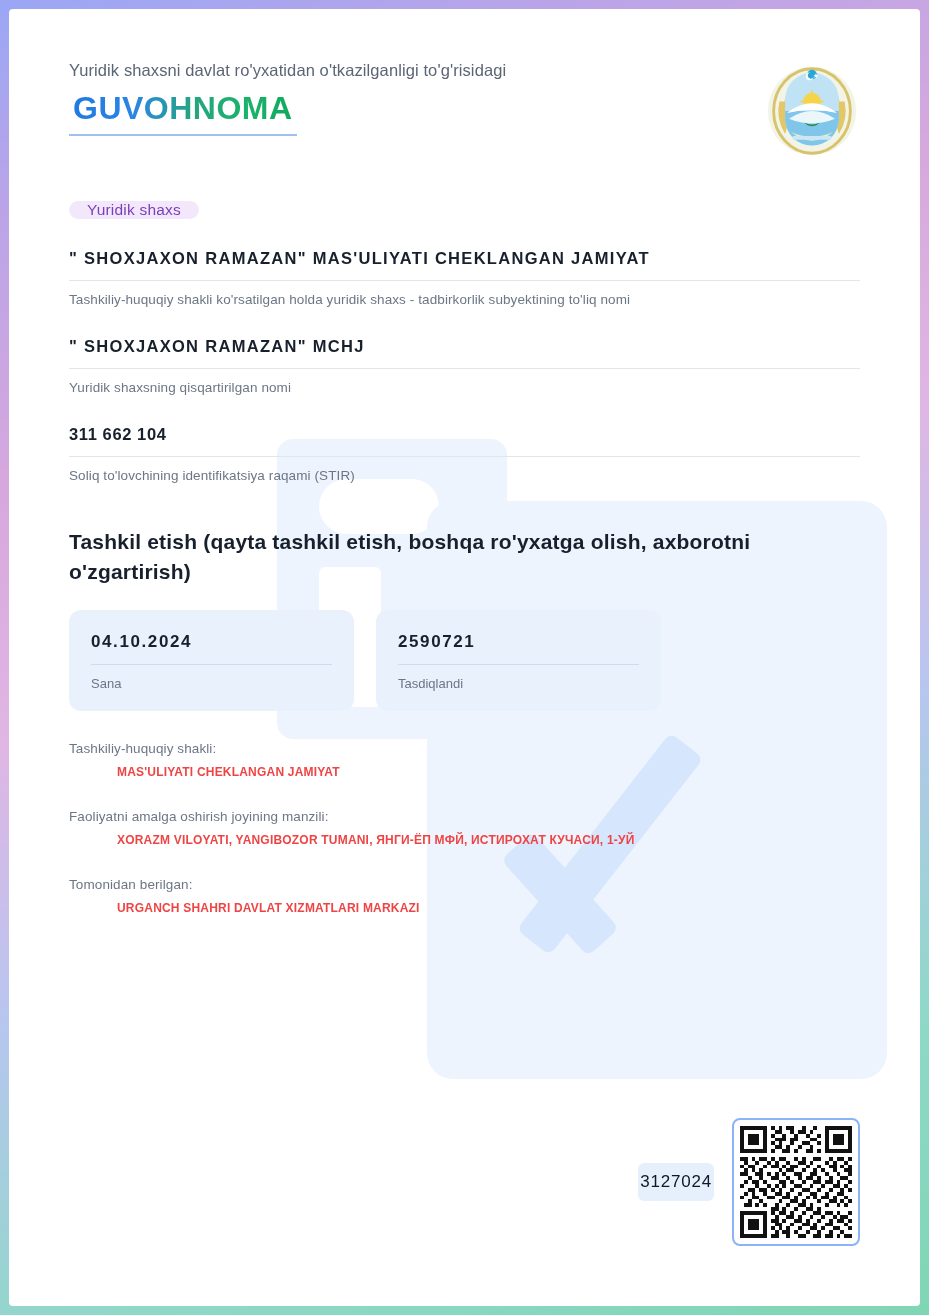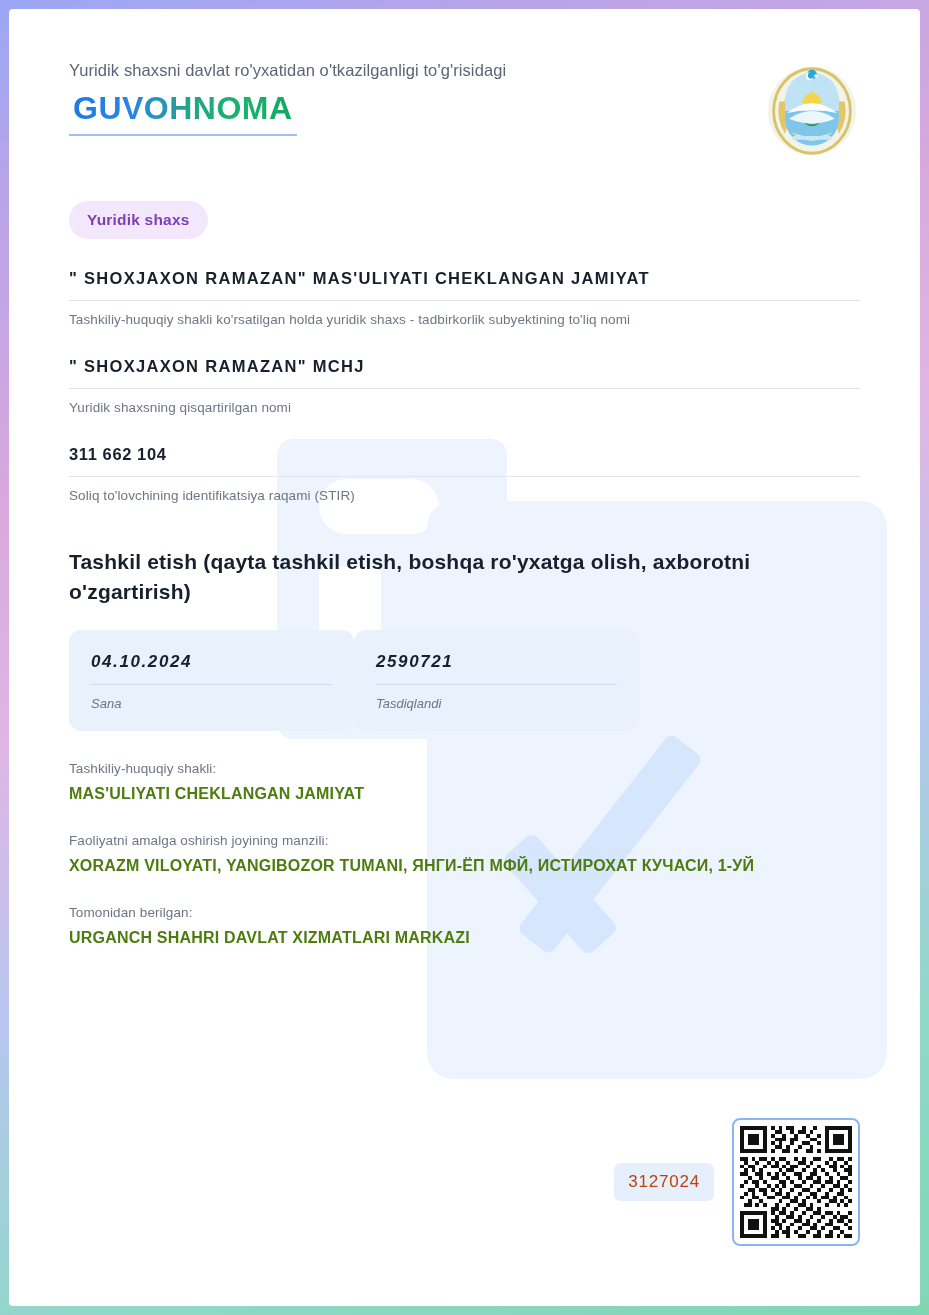--- a/index.html
+++ b/index.html
@@ -146,26 +146,26 @@
   .emblem {
     width: 96px;
     height: 96px;
     flex: 0 0 auto;
     margin-top: 6px;
   }
 
   .badge {
     display: inline-block;
     margin: 42px 0 0 0;
-    padding: 10px 18px;
+    padding: 0 18px;
     border-radius: 22px;
     background: #f3e8fb;
     color: #7b3fb8;
     font-size: 15.5px;
-    font-weight: 700;
+    font-weight: 400;
     letter-spacing: 0.2px;
   }
 
   .field {
     margin-top: 30px;
   }
   .field .value {
     font-size: 16.5px;
     font-weight: 700;
     letter-spacing: 1.3px;
@@ -188,22 +188,22 @@
     font-size: 21px;
     font-weight: 600;
     line-height: 1.45;
     letter-spacing: 0.2px;
     color: #17202c;
     max-width: 740px;
   }
 
   .cards {
     display: flex;
+    gap: 22px;
     margin-top: 22px;
-    font-style: italic;
   }
   .card {
     width: 285px;
     box-sizing: border-box;
     background: #e9f1fd;
     border-radius: 12px;
     padding: 22px 22px 20px 22px;
   }
   .card .c-value {
     font-size: 17px;
@@ -220,42 +220,43 @@
   }
 
   .kv { margin-top: 30px; }
   .kv .k {
     font-size: 13.5px;
     color: #6c7685;
     letter-spacing: 0.1px;
   }
   .kv .v {
     margin-top: 9px;
-    font-size: 16px;
+    font-size: 12px;
     font-weight: 700;
-    color: #4d7c0f;
+    color: #ef4444;
     letter-spacing: 0.2px;
+    margin-left: 48px;
   }
 
   .footer {
     position: absolute;
     right: 60px;
     bottom: 60px;
     z-index: 3;
     display: flex;
     align-items: center;
     gap: 18px;
   }
   .doc-number {
     background: #e6f0fd;
-    color: #c2410c;
+    color: #0f172a;
     font-size: 17px;
     font-weight: 500;
     letter-spacing: 0.8px;
-    padding: 9px 14px;
+    padding: 9px 2px;
     border-radius: 6px;
   }
   .qr {
     width: 128px;
     height: 128px;
     border: 2px solid #8ab4f5;
     border-radius: 8px;
     background: #ffffff;
     padding: 6px;
     box-sizing: border-box;

